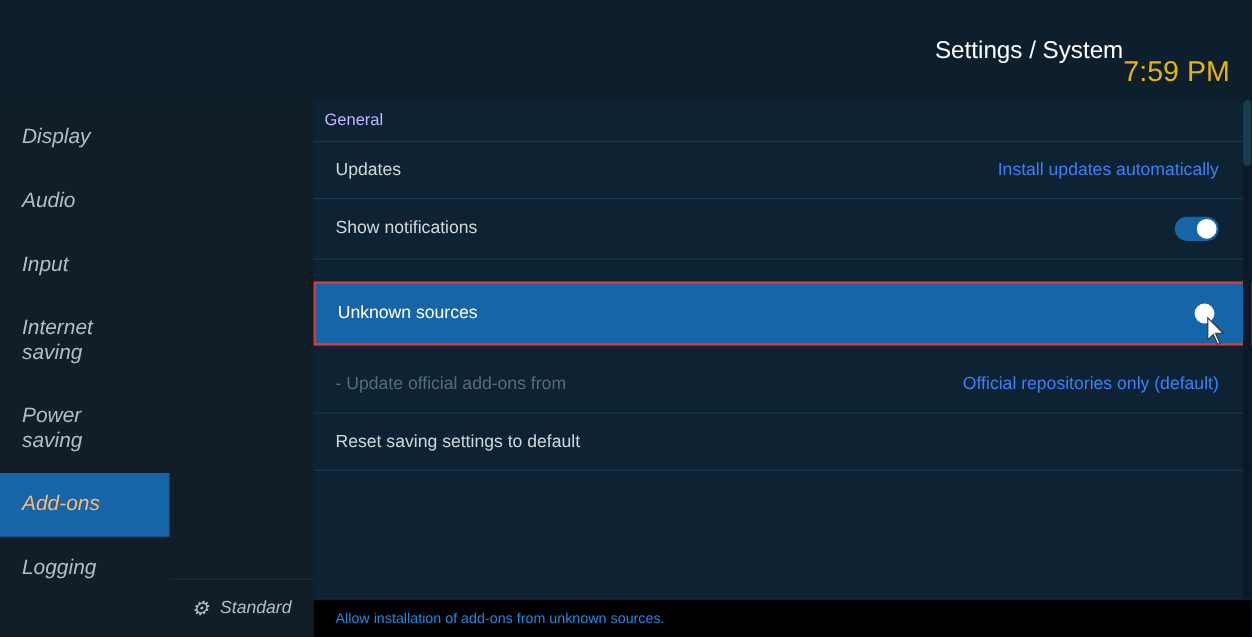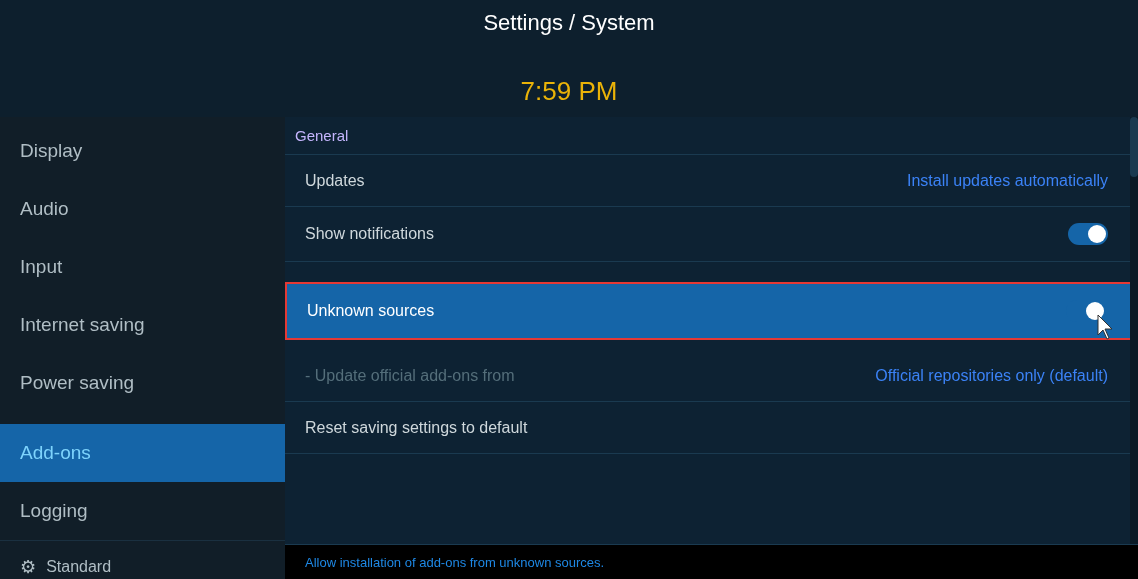--- a/index.html
+++ b/index.html
@@ -14,21 +14,20 @@
     }
 
     
     .header {
       display: flex;
       justify-content: flex-end;
       align-items: center;
       padding: 10px 20px 10px 20px;
       background: #0d1f2d;
       min-height: 50px;
-      flex-direction: column;
     }
     .header-title {
       color: #ffffff;
       font-size: 22px;
       font-weight: 400;
     }
     .header-time {
       color: #eab308;
       font-size: 26px;
       font-weight: 300;
@@ -40,36 +39,35 @@
       display: flex;
       flex: 1;
       overflow: hidden;
     }
 
     
     .sidebar {
       width: 285px;
       background: #111e28;
       display: flex;
-      flex-direction: column;
       padding-top: 5px;
+      font-style: italic;
     }
     .sidebar-item {
       padding: 18px 20px;
       color: #b0bec5;
       font-size: 19px;
       font-weight: 400;
       cursor: pointer;
       display: flex;
       align-items: center;
     }
     .sidebar-item.active {
       background: #1565a8;
-      color: #7dd3fc;
-      margin-top: 12px;
+      color: #fdba74;
     }
     .sidebar-footer {
       margin-top: auto;
       padding: 15px 20px;
       display: flex;
       align-items: center;
       gap: 10px;
       color: #b0bec5;
       font-size: 16px;
       border-top: 1px solid #1a3040;

